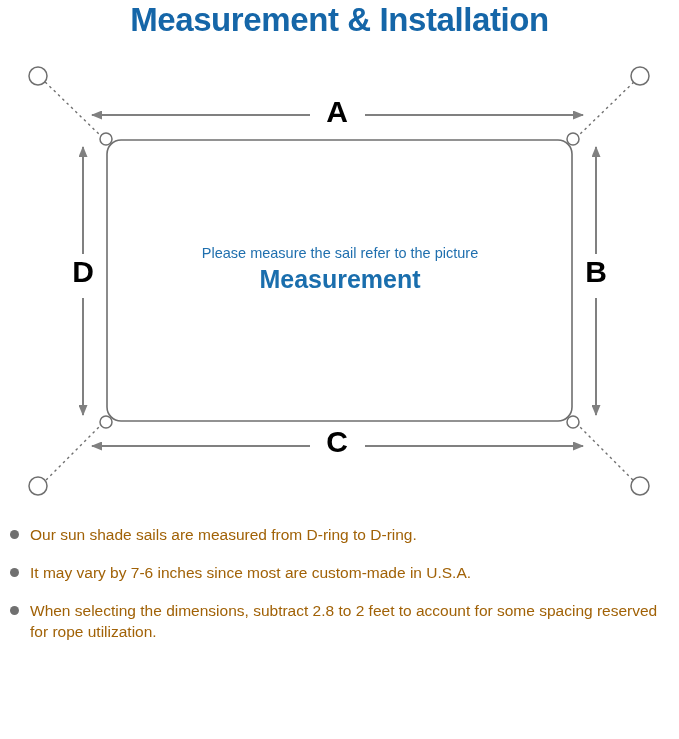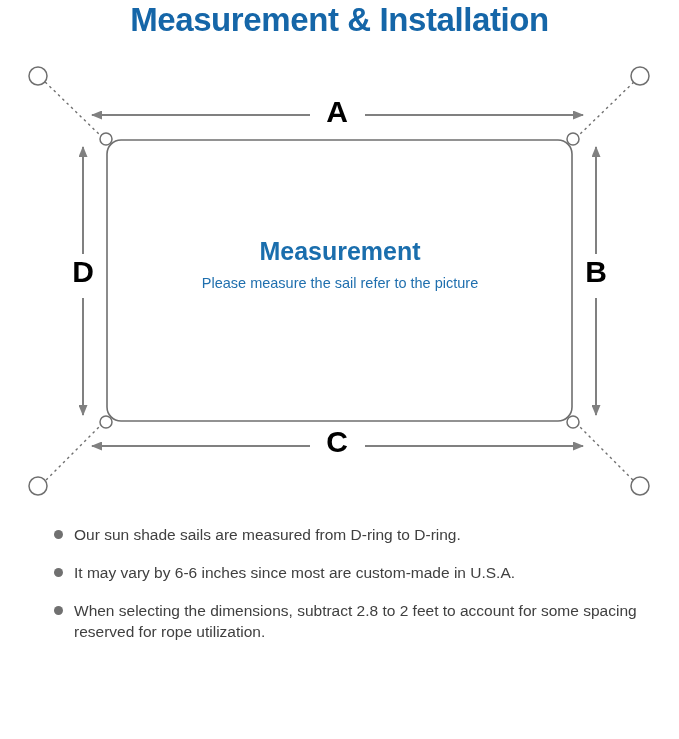--- a/index.html
+++ b/index.html
@@ -83,24 +83,23 @@
     position: absolute;
     left: 0;
     top: 524px;
     width: 679px;
   }
   .note-item {
     position: relative;
     padding-left: 30px;
     padding-right: 6px;
     margin-bottom: 17px;
-    color: #404040;
+    color: #a16207;
     font-size: 15.5px;
     line-height: 21px;
-    margin-left: 44px;
   }
   .note-bullet {
     position: absolute;
     left: 10px;
     top: 6px;
     width: 9px;
     height: 9px;
     border-radius: 50%;
     background: #707070;
   }
@@ -151,31 +150,31 @@
     <line x1="596" y1="99" x2="596" y2="206" stroke="#808080" stroke-width="2" marker-start="url(#arrowL)"></line>
     <line x1="596" y1="250" x2="596" y2="367" stroke="#808080" stroke-width="2" marker-end="url(#arrowR)"></line>
   </svg>
 
   <div class="dim-label" id="label-a">A</div>
   <div class="dim-label" id="label-b">B</div>
   <div class="dim-label" id="label-c">C</div>
   <div class="dim-label" id="label-d">D</div>
 
   <div id="sail-caption">
+    <div id="sail-caption-sub">Please measure the sail refer to the picture</div>
     <div id="sail-caption-title">Measurement</div>
-    <div id="sail-caption-sub">Please measure the sail refer to the picture</div>
   </div>
 </div>
 
 <div id="notes">
   <div class="note-item">
     <span class="note-bullet"></span>
     <span>Our sun shade sails are measured from D-ring to D-ring.</span>
   </div>
   <div class="note-item">
     <span class="note-bullet"></span>
-    <span>It may vary by 6-6 inches since most are custom-made in U.S.A.</span>
+    <span>It may vary by 7-6 inches since most are custom-made in U.S.A.</span>
   </div>
   <div class="note-item">
     <span class="note-bullet"></span>
     <span>When selecting the dimensions, subtract 2.8 to 2 feet to account for some spacing reserved for rope utilization.</span>
   </div>
 </div>
 
 </body></html>

